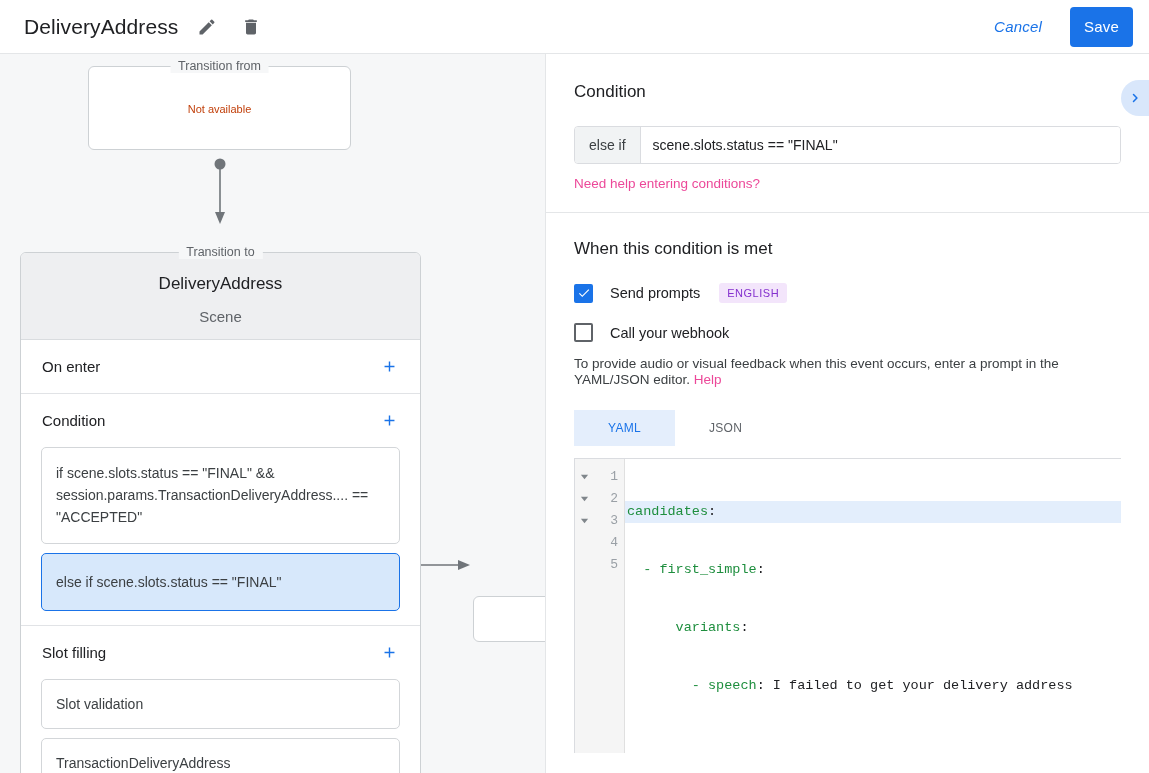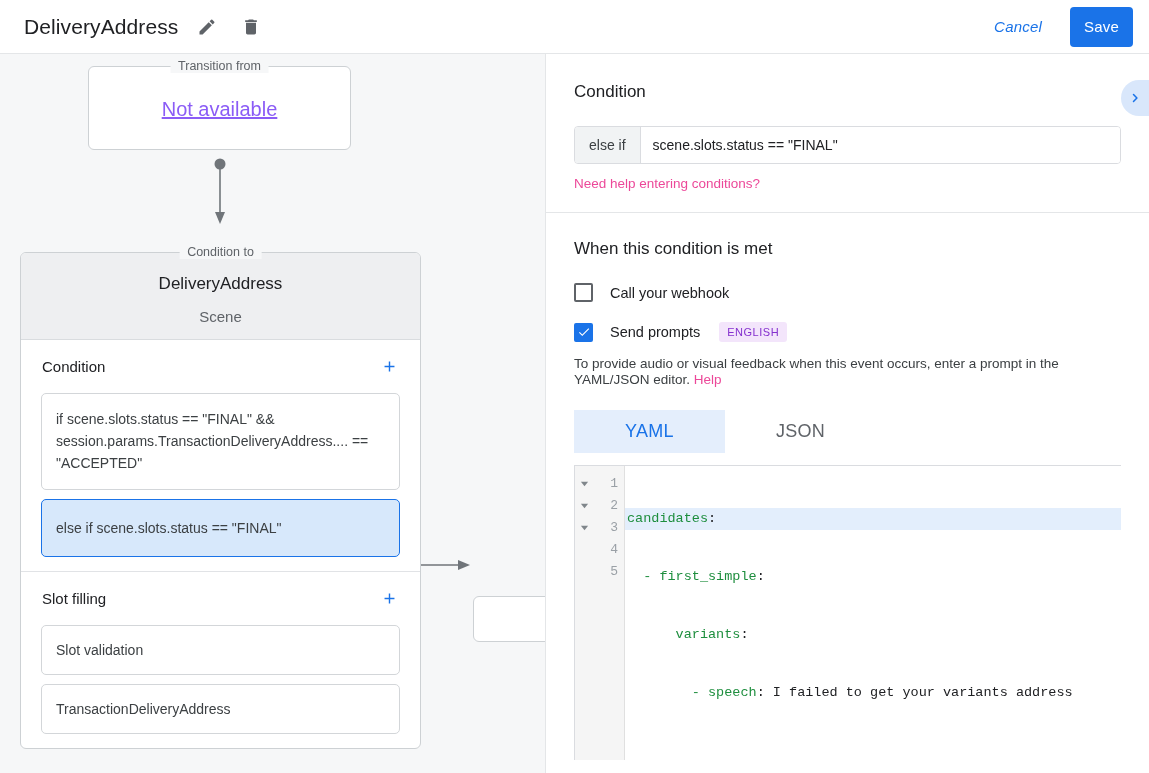--- a/index.html
+++ b/index.html
@@ -113,25 +113,24 @@
     color: #5f6368;
     white-space: nowrap;
   }
 
   
   #node-from {
     left: 88px; top: 12px;
     width: 263px; height: 84px;
   }
   #node-from .node-title {
-    font-size: 20px;
-    color: #8b5cf6;
+    font-size: 11px;
+    color: #c2410c;
     text-align: center;
     line-height: 84px;
-    text-decoration: underline;
   }
 
   
   .connector { position: absolute; left: 0; top: 0; width: 545px; height: 719px; pointer-events: none; }
 
   
   #node-to {
     left: 20px; top: 198px;
     width: 401px;
     background: #ffffff;
@@ -320,24 +319,24 @@
   }
   .help-text {
     font-size: 13.5px;
     color: #3c4043;
     line-height: 16px;
     margin: -6px 0 22px 0;
     max-width: 552px;
   }
   .tabs { display: flex; }
   .tab {
-    font-size: 18px;
+    font-size: 12px;
     font-weight: 500;
     color: #5f6368;
-    padding: 11px 51px;
+    padding: 11px 34px;
     cursor: pointer;
     letter-spacing: 0.3px;
   }
   .tab.active { background: #e4eefc; color: #1a73e8; }
 
   .editor {
     margin-top: 12px;
     border: 1px solid #dadce0;
     border-bottom: none;
     border-right: none;
@@ -427,27 +426,37 @@
         <line x1="401" y1="511" x2="458" y2="511" stroke="#70757a" stroke-width="1.6"></line>
         <polygon points="470,511 458,506 458,516" fill="#70757a"></polygon>
       </svg>
 
       <div class="fieldset-card" id="node-from">
         <span class="legend">Transition from</span>
         <div class="node-title">Not available</div>
       </div>
 
       <div class="fieldset-card" id="node-to">
-        <span class="legend">Condition to</span>
+        <span class="legend">Transition to</span>
 
         <div class="node-header">
           <div class="nh-title">DeliveryAddress</div>
           <div class="nh-sub">Scene</div>
         </div>
 
+        <div class="section">
+          <div class="section-head">
+            <span class="sh-label">On enter</span>
+            <span class="plus-btn">
+              <svg width="17" height="17" viewBox="0 0 24 24" fill="#1a73e8" aria-hidden="true">
+                  <path d="M19 13h-6v6h-2v-6H5v-2h6V5h2v6h6v2z"></path>
+                </svg>
+            </span>
+          </div>
+        </div>
 
         <div class="section">
           <div class="section-head">
             <span class="sh-label">Condition</span>
             <span class="plus-btn">
               <svg width="17" height="17" viewBox="0 0 24 24" fill="#1a73e8" aria-hidden="true">
                   <path d="M19 13h-6v6h-2v-6H5v-2h6V5h2v6h6v2z"></path>
                 </svg>
             </span>
           </div>
@@ -492,32 +501,32 @@
         <svg width="18" height="18" viewBox="0 0 24 24" fill="#1a73e8" aria-hidden="true">
           <path d="M9.29 6.71a1 1 0 0 0 0 1.41L13.17 12l-3.88 3.88a1 1 0 1 0 1.42 1.41l4.59-4.59a1 1 0 0 0 0-1.41L10.71 6.7a1 1 0 0 0-1.42.01z"></path>
         </svg>
       </div>
     </div>
 
     <div class="panel-block second">
       <div class="panel-h">When this condition is met</div>
 
       <div class="check-row">
-        <span class="cbox"></span>
-        <span class="check-label">Call your webhook</span>
-      </div>
-
-      <div class="check-row">
         <span class="cbox checked">
           <svg width="14" height="14" viewBox="0 0 24 24" fill="#ffffff" aria-hidden="true">
               <path d="M9 16.2 4.8 12l-1.4 1.4L9 19 21 7l-1.4-1.4z"></path>
             </svg>
         </span>
         <span class="check-label">Send prompts</span>
         <span class="badge">ENGLISH</span>
+      </div>
+
+      <div class="check-row">
+        <span class="cbox"></span>
+        <span class="check-label">Call your webhook</span>
       </div>
 
       <div class="help-text">
         <span>To provide audio or visual feedback when this event occurs, enter a prompt in the YAML/JSON editor.</span>
         <a class="link" style="margin-top:0">Help</a>
       </div>
 
       <div class="tabs">
         <div class="tab active">YAML</div>
         <div class="tab">JSON</div>
@@ -556,20 +565,20 @@
           <div class="gline">
             <span class="fold"></span>
             <span class="gnum">5</span>
           </div>
         </div>
 
         <div class="code">
           <div class="cline hl"><span class="tok-key">candidates</span><span class="tok-punc">:</span></div>
           <div class="cline"><span>  </span><span class="tok-key">- </span><span class="tok-key">first_simple</span><span class="tok-punc">:</span></div>
           <div class="cline"><span>      </span><span class="tok-key">variants</span><span class="tok-punc">:</span></div>
-          <div class="cline"><span>        </span><span class="tok-key">- </span><span class="tok-key">speech</span><span class="tok-punc">:</span><span class="tok-str"> I failed to get your variants address</span></div>
+          <div class="cline"><span>        </span><span class="tok-key">- </span><span class="tok-key">speech</span><span class="tok-punc">:</span><span class="tok-str"> I failed to get your delivery address</span></div>
           <div class="cline"><span></span></div>
         </div>
       </div>
     </div>
 
   </div>
 </div>
 
 </body></html>

